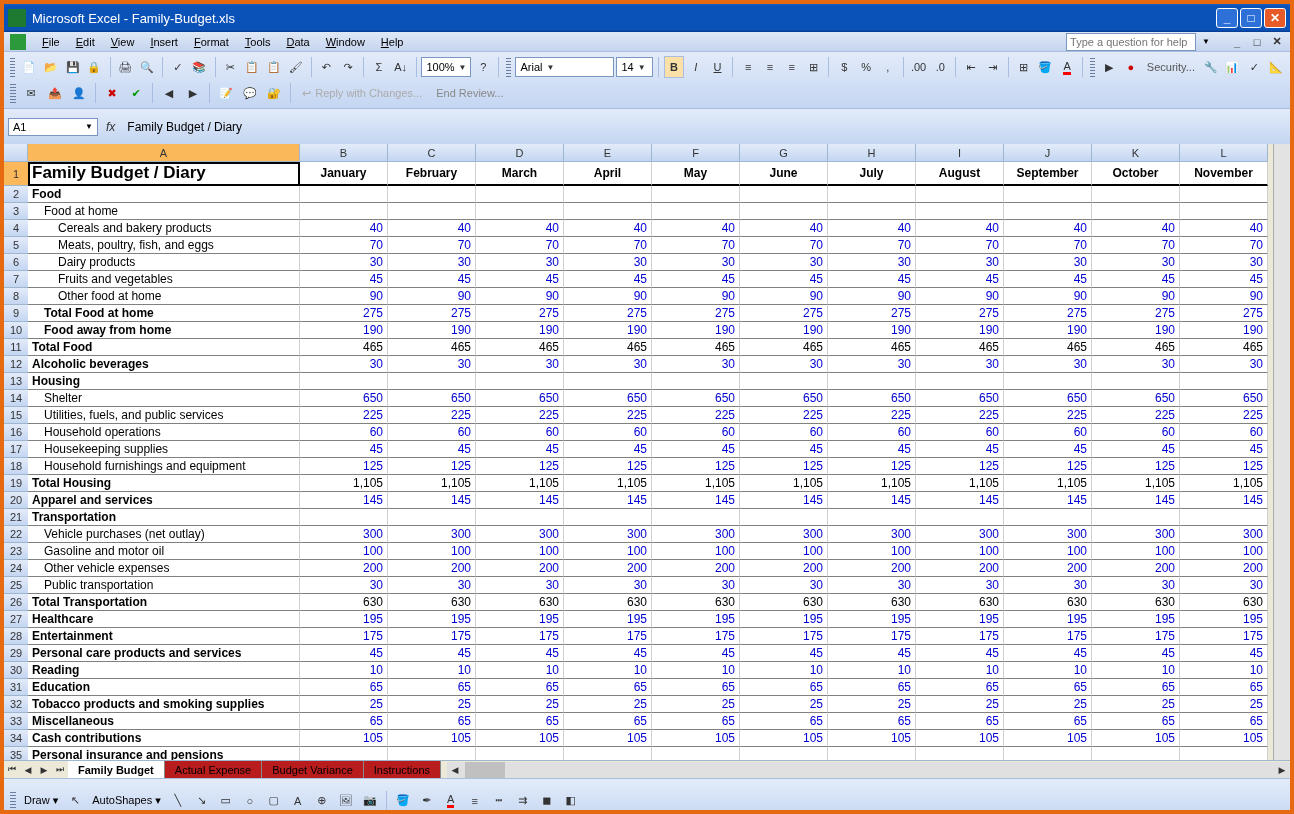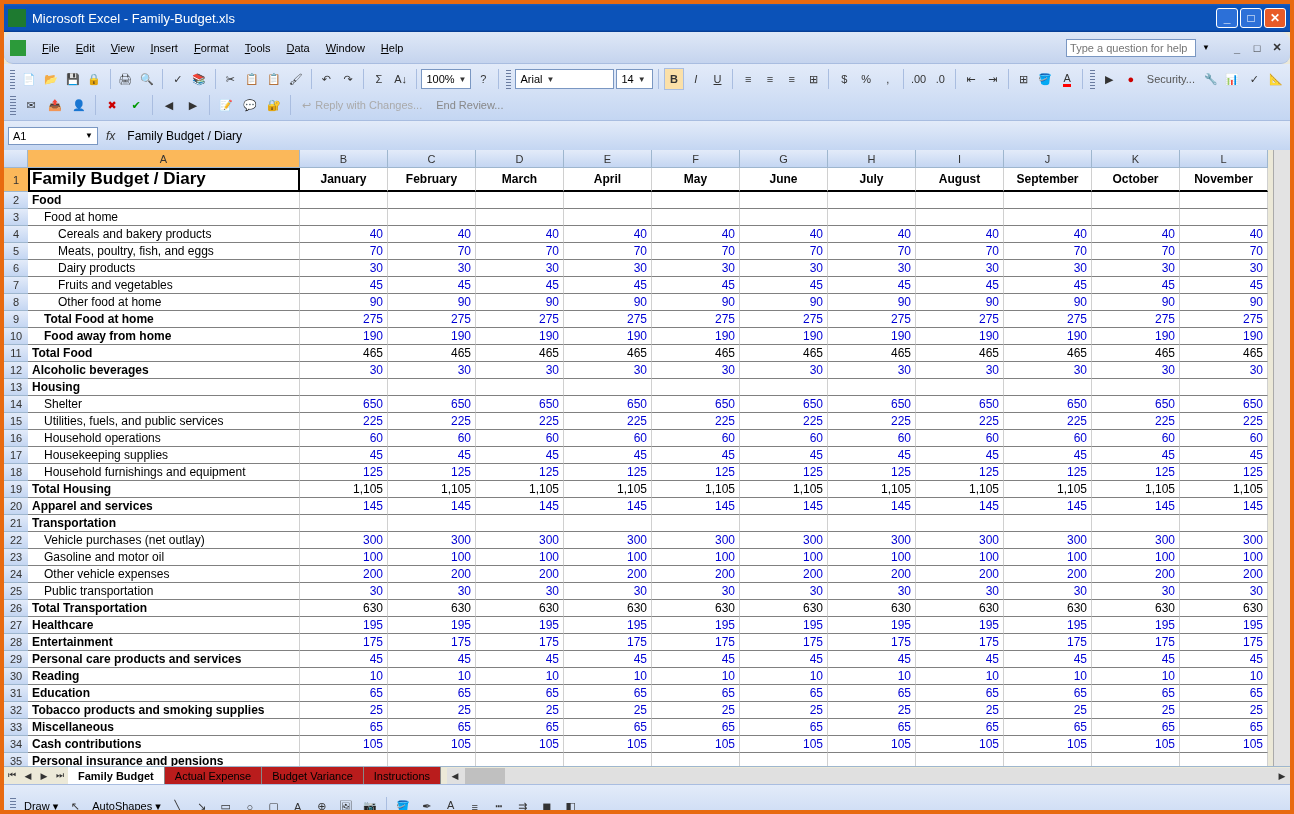--- a/index.html
+++ b/index.html
@@ -4,40 +4,40 @@
 <style>
   * { box-sizing: border-box; margin: 0; padding: 0; }
   body { font-family: Tahoma, Arial, sans-serif; font-size: 11px; background: #ece9d8; width: 1294px; height: 814px; border: 4px solid #e86a10; overflow: hidden; }
   
   .titlebar { background: linear-gradient(to bottom, #1a5fc2 0%, #0b52b8 8%, #0b52b8 92%, #05398c 100%); color: #fff; height: 28px; display: flex; align-items: center; padding: 0 4px; font-size: 13px; }
   .titlebar .icon-slot { width: 18px; height: 18px; margin-right: 6px; background: #1e7a30; display: inline-block; }
   .titlebar .winbtns { margin-left: auto; display: flex; gap: 2px; }
   .winbtn { width: 22px; height: 20px; border: 1px solid #fff; background: #2c70d8; color: #fff; display: flex; align-items: center; justify-content: center; border-radius: 3px; font-size: 12px; font-weight: bold; }
   .winbtn.close { background: #e85b28; }
   
-  .menubar { background: linear-gradient(to bottom, #dfe8f7, #c5d4ee); height: 32px; display: flex; align-items: center; padding: 0 6px; border-bottom: 1px solid #a9bde0; border-radius: 9px; }
+  .menubar { background: linear-gradient(to bottom, #dfe8f7, #c5d4ee); height: 20px; display: flex; align-items: center; padding: 0 6px; border-bottom: 1px solid #a9bde0; }
   .officeicon { width: 16px; height: 16px; margin-right: 8px; background: #2c9a3a; }
   .menubar .menuitem { padding: 2px 8px; cursor: default; }
   .menubar .menuitem u { text-decoration: underline; }
   .helpbox { margin-left: auto; display: flex; align-items: center; gap: 6px; }
   .helpbox input { font-size: 11px; width: 130px; height: 18px; padding: 1px 3px; border: 1px solid #7a97c2; color: #888; }
   .wclose { width: 14px; height: 14px; display: flex; align-items: center; justify-content: center; font-weight: bold; color: #333; }
   
   .toolbars { background: linear-gradient(to bottom, #e3ebf9, #c4d6f2); padding: 2px 4px; }
   .toolbar-row { display: flex; align-items: center; height: 26px; gap: 2px; }
   .grip { width: 6px; height: 20px; background: repeating-linear-gradient(0deg, #6a7ca0, #6a7ca0 1px, transparent 1px, transparent 3px); margin: 0 2px; }
   .tbtn { width: 22px; height: 22px; display: flex; align-items: center; justify-content: center; border: 1px solid transparent; font-size: 11px; color: #333; }
   .sep { width: 1px; height: 20px; background: #a9bde0; margin: 0 3px; }
   .combo { height: 20px; border: 1px solid #7a97c2; background: #fff; display: flex; align-items: center; padding: 0 4px; font-size: 11px; }
   .combo .arrow { margin-left: 4px; font-size: 8px; color: #333; }
   .zoom { width: 50px; }
   .font { width: 110px; }
   .fsize { width: 40px; }
   
-  .fbar { display: flex; align-items: center; height: 30px; background: linear-gradient(to bottom, #e3ebf9, #c4d6f2); padding: 0 4px; border-top: 1px solid #a9bde0; }
+  .fbar { display: flex; align-items: center; height: 36px; background: linear-gradient(to bottom, #e3ebf9, #c4d6f2); padding: 0 4px; border-top: 1px solid #a9bde0; }
   .namebox { width: 90px; height: 18px; border: 1px solid #7a97c2; background: #fff; display: flex; align-items: center; padding: 0 4px; font-size: 11px; }
   .fx { margin: 0 8px; font-style: italic; font-size: 12px; color: #333; }
   .formula-input { flex: 1; height: 18px; border: none; background: transparent; font-size: 12px; padding: 0 4px; }
   
   .grid-wrap { display: flex; height: 616px; }
   .corner { width: 24px; height: 18px; background: linear-gradient(to bottom, #e3ebf9, #c4d6f2); border-bottom: 1px solid #9eb6ce; border-right: 1px solid #9eb6ce; }
   .colhdrs { display: flex; }
   .colhdr { height: 18px; background: linear-gradient(to bottom, #e3ebf9, #c4d6f2); border-right: 1px solid #9eb6ce; border-bottom: 1px solid #9eb6ce; display: flex; align-items: center; justify-content: center; font-size: 11px; color: #333; }
   .colhdr.colA { width: 272px; justify-content: center; }
   .colhdr.colN { width: 88px; }

